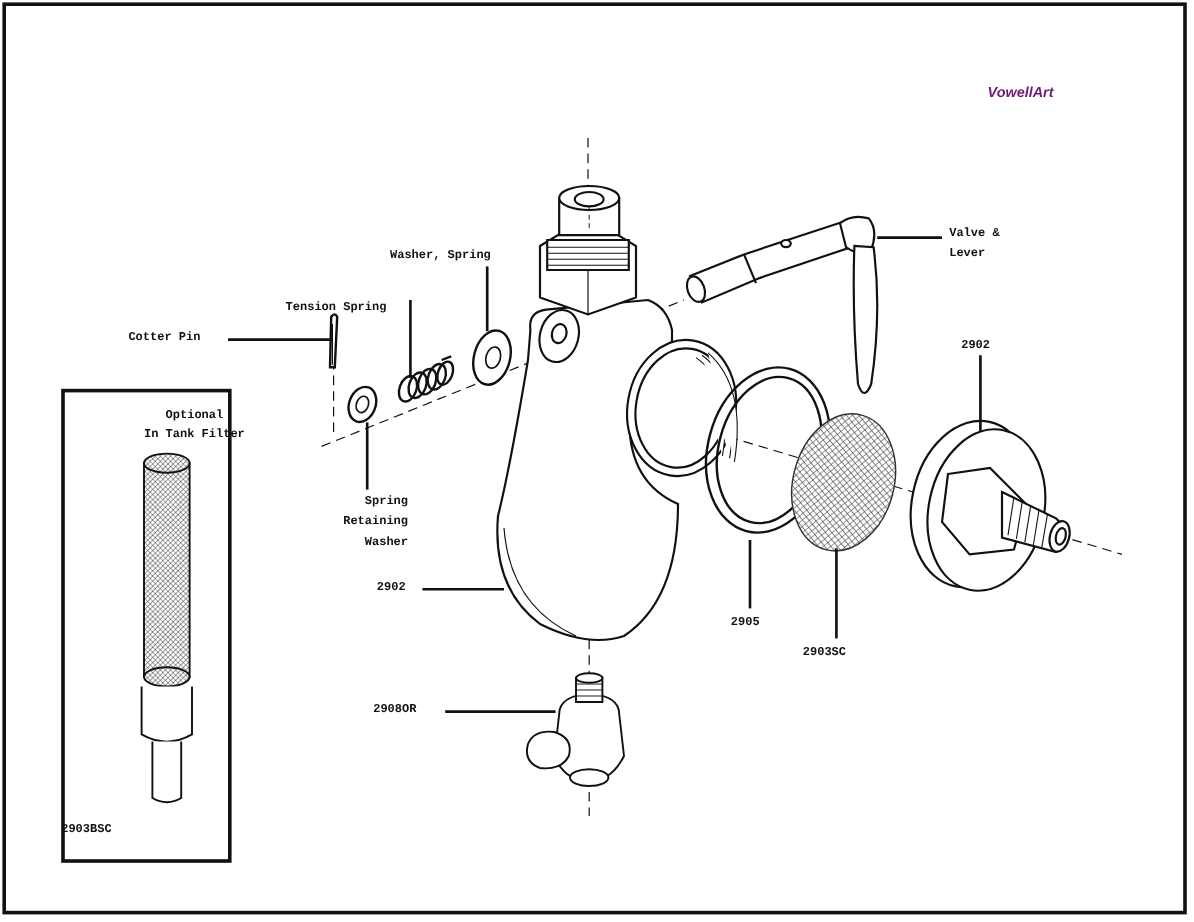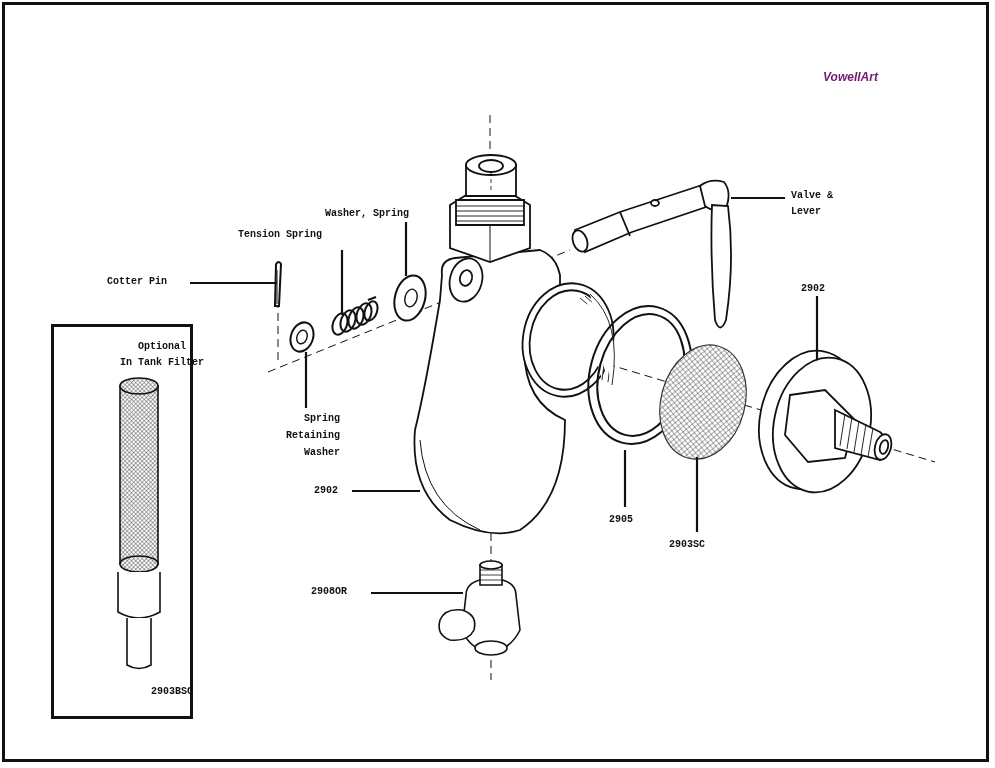--- a/index.html
+++ b/index.html
@@ -158,34 +158,34 @@
          <ellipse cx="139" cy="564" rx="19" ry="8" fill="url(#mesh2)"></ellipse>
       <path d="M118 572 L118 612 Q139 624 160 612 L160 572" fill="#fff"></path>
       <path d="M127 618 L127 665 Q139 672 151 665 L151 618" fill="#fff"></path>
     </g>
   </g>
 </svg>
 
 <div class="filterbox"></div>
 
 <div class="lbl" style="left:107px; top:274px;">Cotter Pin</div>
-<div class="lbl" style="left:238px; top:227px;">Tension Spring</div>
+<div class="lbl" style="left:238px; top:249px;">Tension Spring</div>
 <div class="lbl" style="left:301px; top:206px;margin-left:24px;">Washer, Spring</div>
 <div class="lbl" style="left:286px; top:410px; line-height:17px;text-align:right;">
   <div>Spring</div>
   <div>Retaining</div>
   <div>Washer</div>
 </div>
 <div class="lbl" style="left:791px; top:188px;">
   <div>Valve &amp;</div>
   <div>Lever</div>
 </div>
 <div class="lbl" style="left:801px; top:281px;">2902</div>
 <div class="lbl" style="left:314px; top:483px;">2902</div>
 <div class="lbl" style="left:609px; top:512px;">2905</div>
 <div class="lbl" style="left:669px; top:537px;">2903SC</div>
 <div class="lbl" style="left:311px; top:584px;">2908OR</div>
 
 <div class="lbl" style="left:51px; width:142px; top:339px; text-align:center;margin-left:40px;">
   <div>Optional</div>
   <div>In Tank Filter</div>
 </div>
-<div class="lbl" style="left:51px; width:142px; top:684px; text-align:right;">2903BSC</div>
+<div class="lbl" style="left:51px; width:142px; top:684px; text-align:left;">2903BSC</div>
 
 </body></html>

